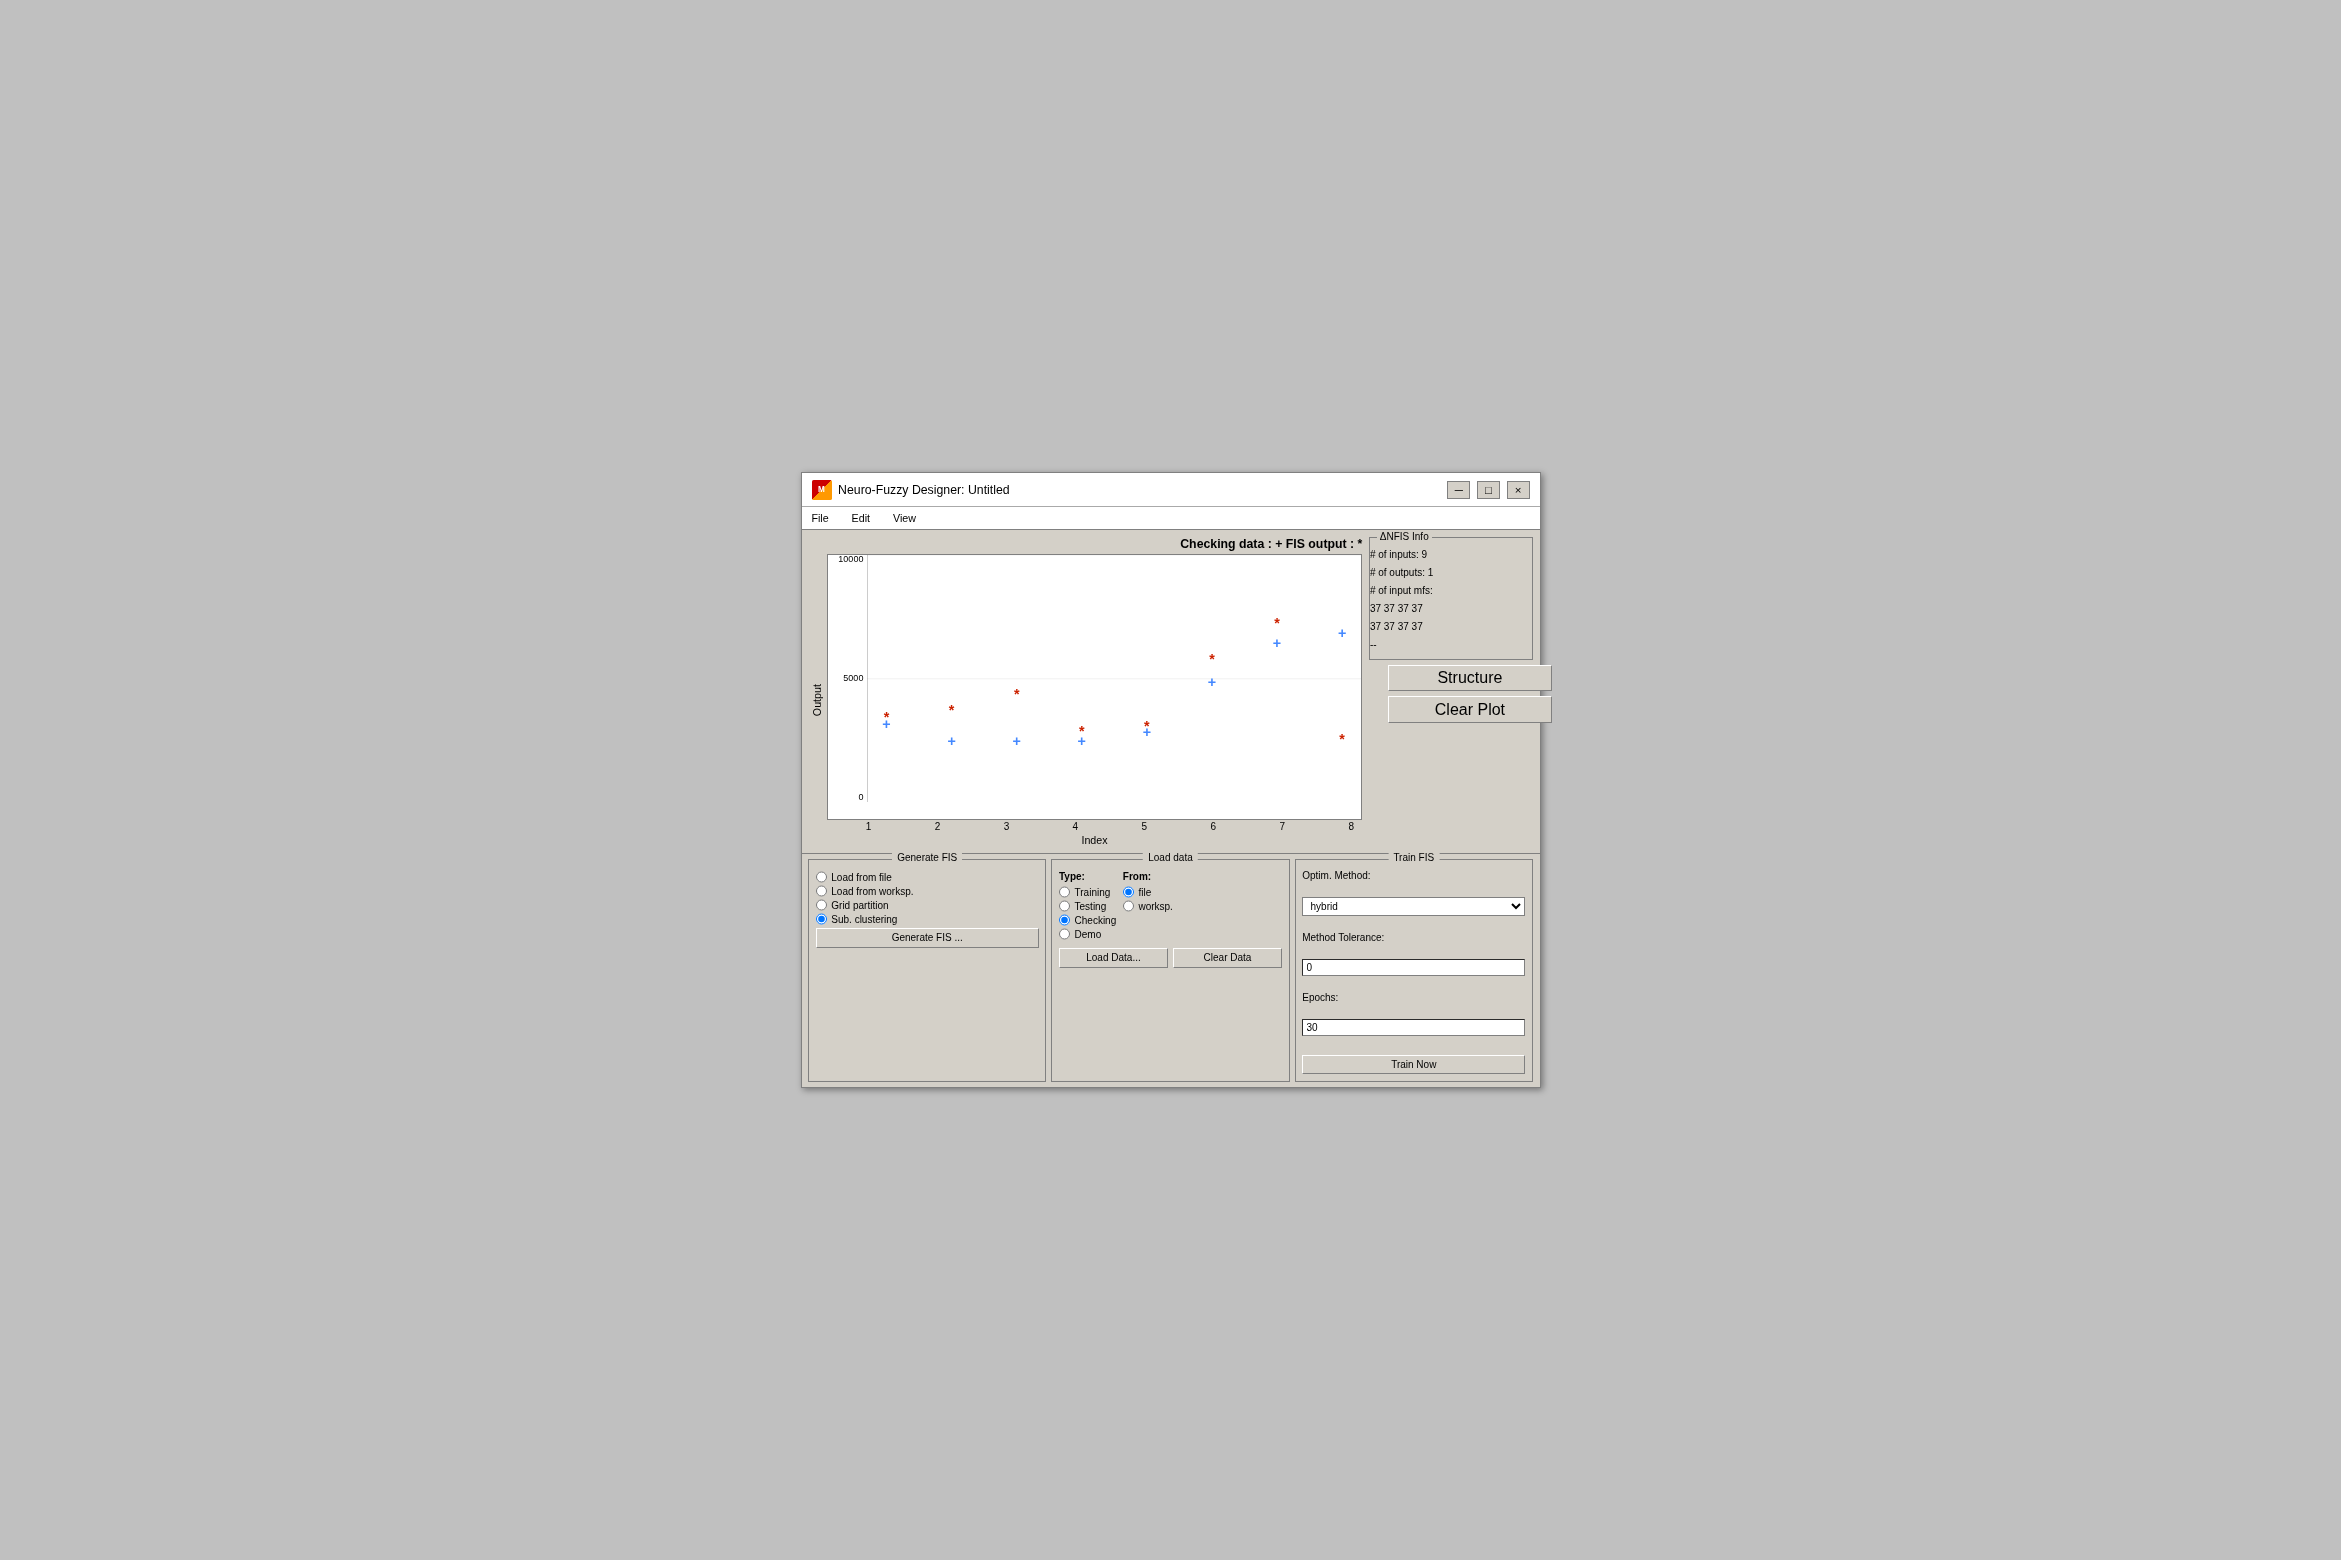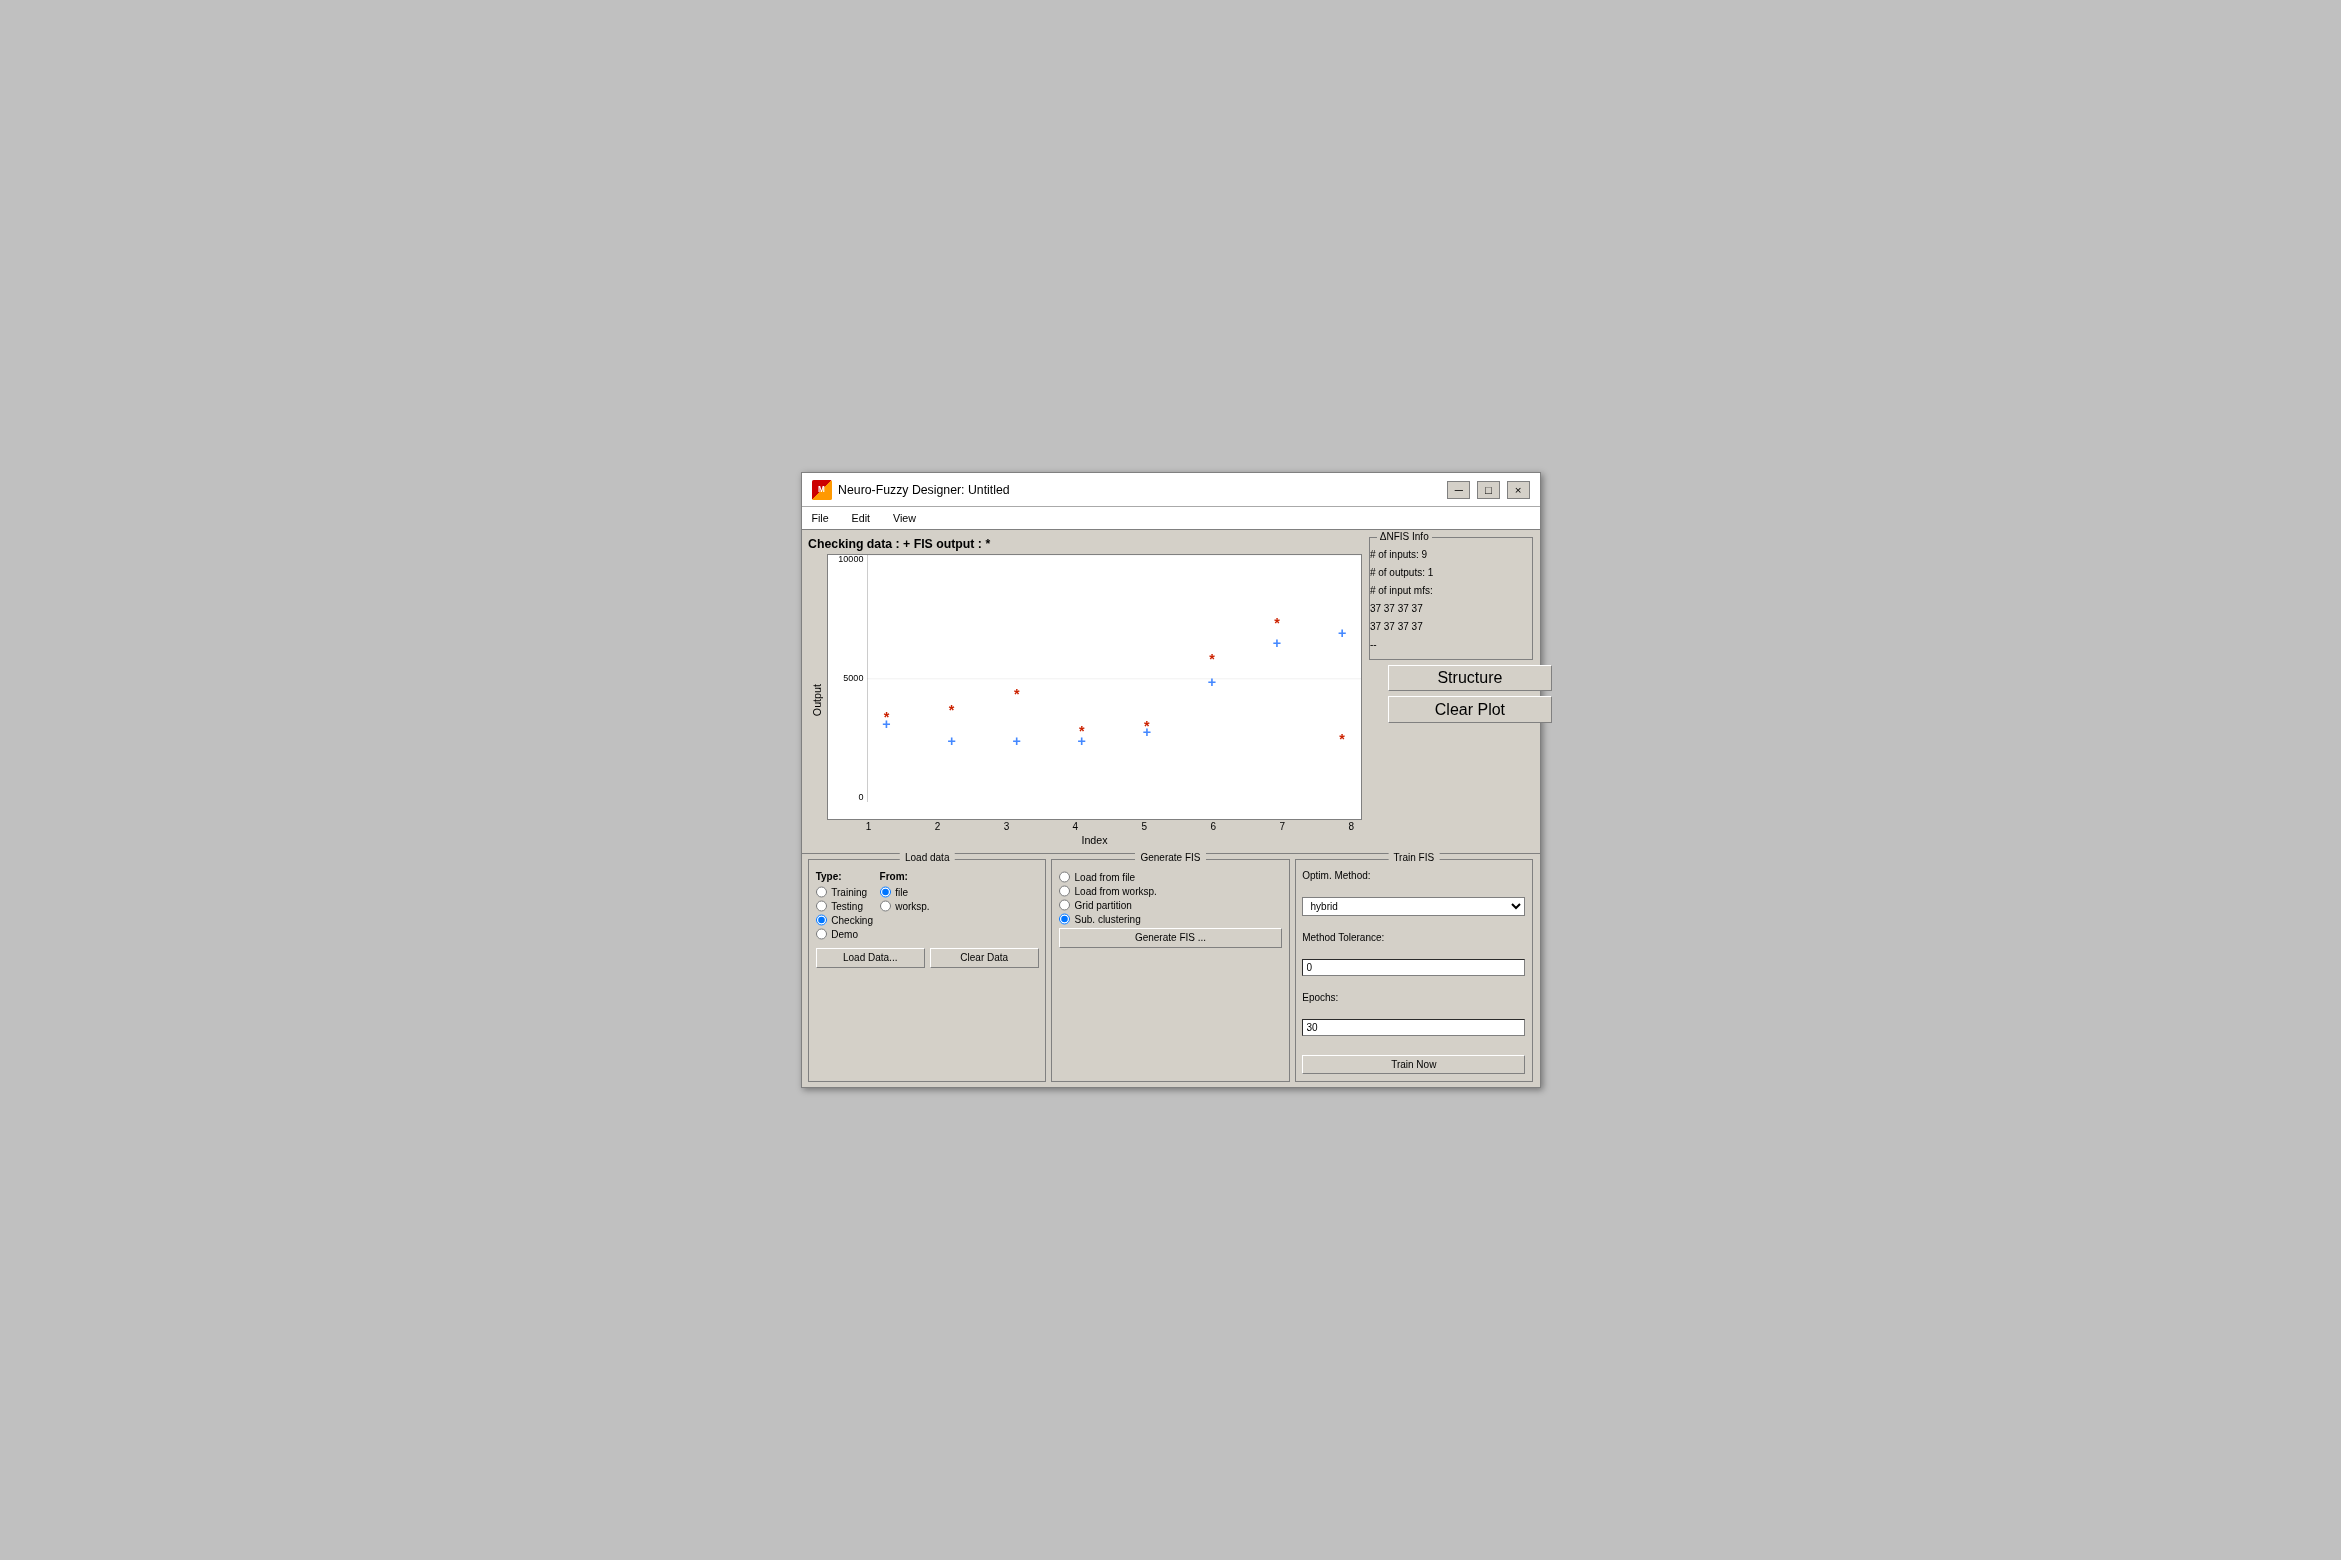--- a/index.html
+++ b/index.html
@@ -77,21 +77,21 @@
       gap: 0;
       padding: 6.6px;
       background: #d4d0c8;
     }
     .chart-area {
       flex: 1;
       display: flex;
       flex-direction: column;
     }
     .chart-title {
-      text-align: left;
+      text-align: right;
       font-weight: bold;
       font-size: 12.3px;
       margin-bottom: 3.3px;
     }
     .chart-container {
       position: relative;
       display: flex;
       flex-direction: row;
     }
     .y-label {
@@ -395,62 +395,20 @@
         </div>
       </div>
       <button class="info-btn">Structure</button>
       <button class="info-btn">Clear Plot</button>
     </div>
   </div>
 
   <div class="bottom-panels">
 
     <div class="panel-box">
-      <span class="panel-title">Load data</span>
-      <div class="panel-content">
-        <div class="two-col">
-          <div class="col">
-            <div class="col-label">Type:</div>
-            <div class="radio-row">
-              <input type="radio" name="type" class="radio-input" style="">
-              <span>Training</span>
-            </div>
-            <div class="radio-row">
-              <input type="radio" name="type" class="radio-input" style="">
-              <span>Testing</span>
-            </div>
-            <div class="radio-row">
-              <input type="radio" name="type" class="radio-input" checked="" style="">
-              <span>Checking</span>
-            </div>
-            <div class="radio-row">
-              <input type="radio" name="type" class="radio-input" style="">
-              <span>Demo</span>
-            </div>
-          </div>
-          <div class="col">
-            <div class="col-label">From:</div>
-            <div class="radio-row">
-              <input type="radio" name="from" class="radio-input" checked="" style="">
-              <span>file</span>
-            </div>
-            <div class="radio-row">
-              <input type="radio" name="from" class="radio-input" style="">
-              <span>worksp.</span>
-            </div>
-          </div>
-        </div>
-        <div style="display:flex; gap:5px; margin-top:5px;">
-          <button class="panel-btn" style="flex:1">Load Data...</button>
-          <button class="panel-btn" style="flex:1">Clear Data</button>
-        </div>
-      </div>
-    </div>
-
-    <div class="panel-box">
       <span class="panel-title">Generate FIS</span>
       <div class="panel-content">
         <div class="radio-group">
           <div class="radio-row">
             <input type="radio" name="genfis" class="radio-input" style="">
             <span>Load from file</span>
           </div>
           <div class="radio-row">
             <input type="radio" name="genfis" class="radio-input" style="">
             <span>Load from worksp.</span>
@@ -458,20 +416,62 @@
           <div class="radio-row">
             <input type="radio" name="genfis" class="radio-input" style="">
             <span>Grid partition</span>
           </div>
           <div class="radio-row">
             <input type="radio" name="genfis" class="radio-input" checked="" style="">
             <span>Sub. clustering</span>
           </div>
         </div>
         <button class="panel-btn">Generate FIS ...</button>
+      </div>
+    </div>
+
+    <div class="panel-box">
+      <span class="panel-title">Load data</span>
+      <div class="panel-content">
+        <div class="two-col">
+          <div class="col">
+            <div class="col-label">Type:</div>
+            <div class="radio-row">
+              <input type="radio" name="type" class="radio-input" style="">
+              <span>Training</span>
+            </div>
+            <div class="radio-row">
+              <input type="radio" name="type" class="radio-input" style="">
+              <span>Testing</span>
+            </div>
+            <div class="radio-row">
+              <input type="radio" name="type" class="radio-input" checked="" style="">
+              <span>Checking</span>
+            </div>
+            <div class="radio-row">
+              <input type="radio" name="type" class="radio-input" style="">
+              <span>Demo</span>
+            </div>
+          </div>
+          <div class="col">
+            <div class="col-label">From:</div>
+            <div class="radio-row">
+              <input type="radio" name="from" class="radio-input" checked="" style="">
+              <span>file</span>
+            </div>
+            <div class="radio-row">
+              <input type="radio" name="from" class="radio-input" style="">
+              <span>worksp.</span>
+            </div>
+          </div>
+        </div>
+        <div style="display:flex; gap:5px; margin-top:5px;">
+          <button class="panel-btn" style="flex:1">Load Data...</button>
+          <button class="panel-btn" style="flex:1">Clear Data</button>
+        </div>
       </div>
     </div>
 
     <div class="panel-box">
       <span class="panel-title">Train FIS</span>
       <div class="panel-content train-section">
         <div class="field-label">Optim. Method:</div>
         <select class="select-field">
           <option>hybrid</option>
         </select>

